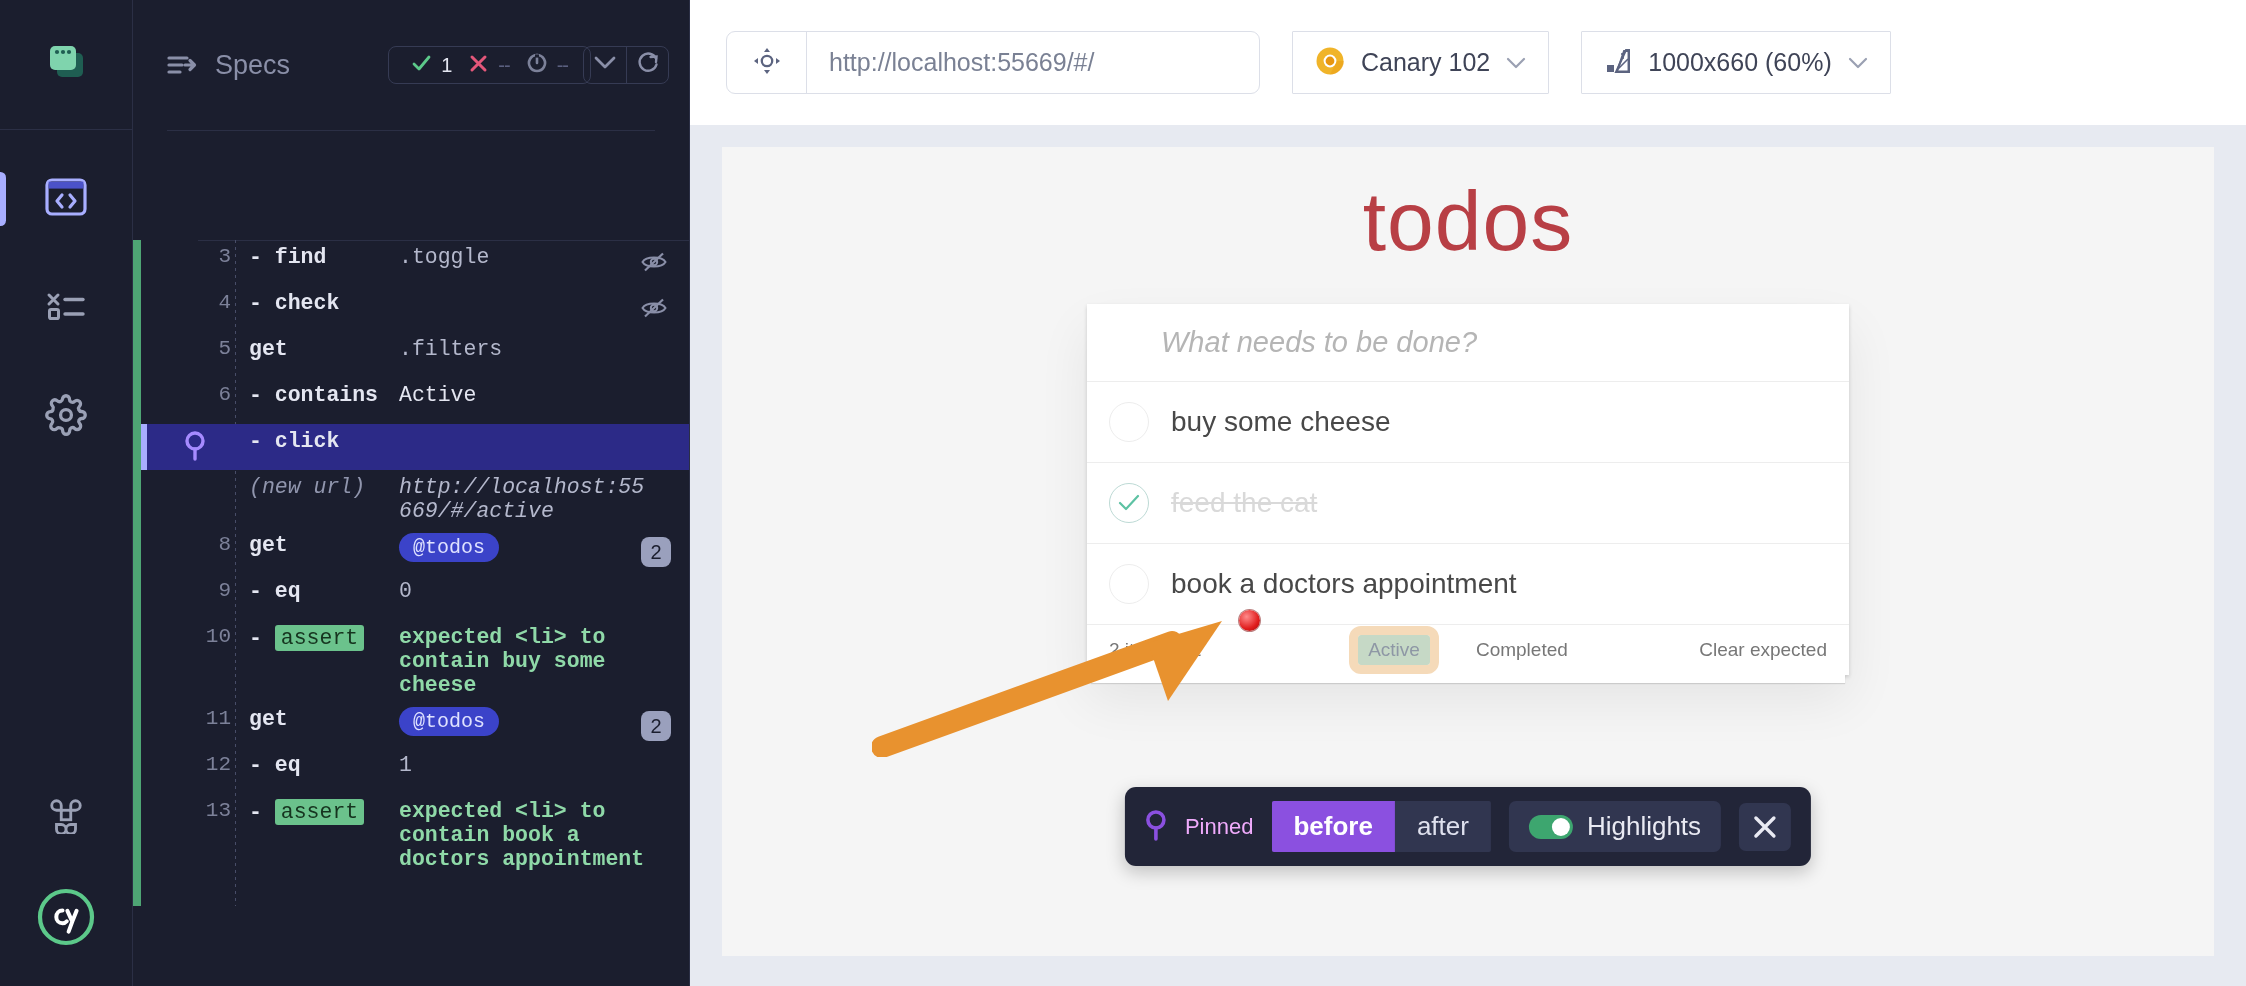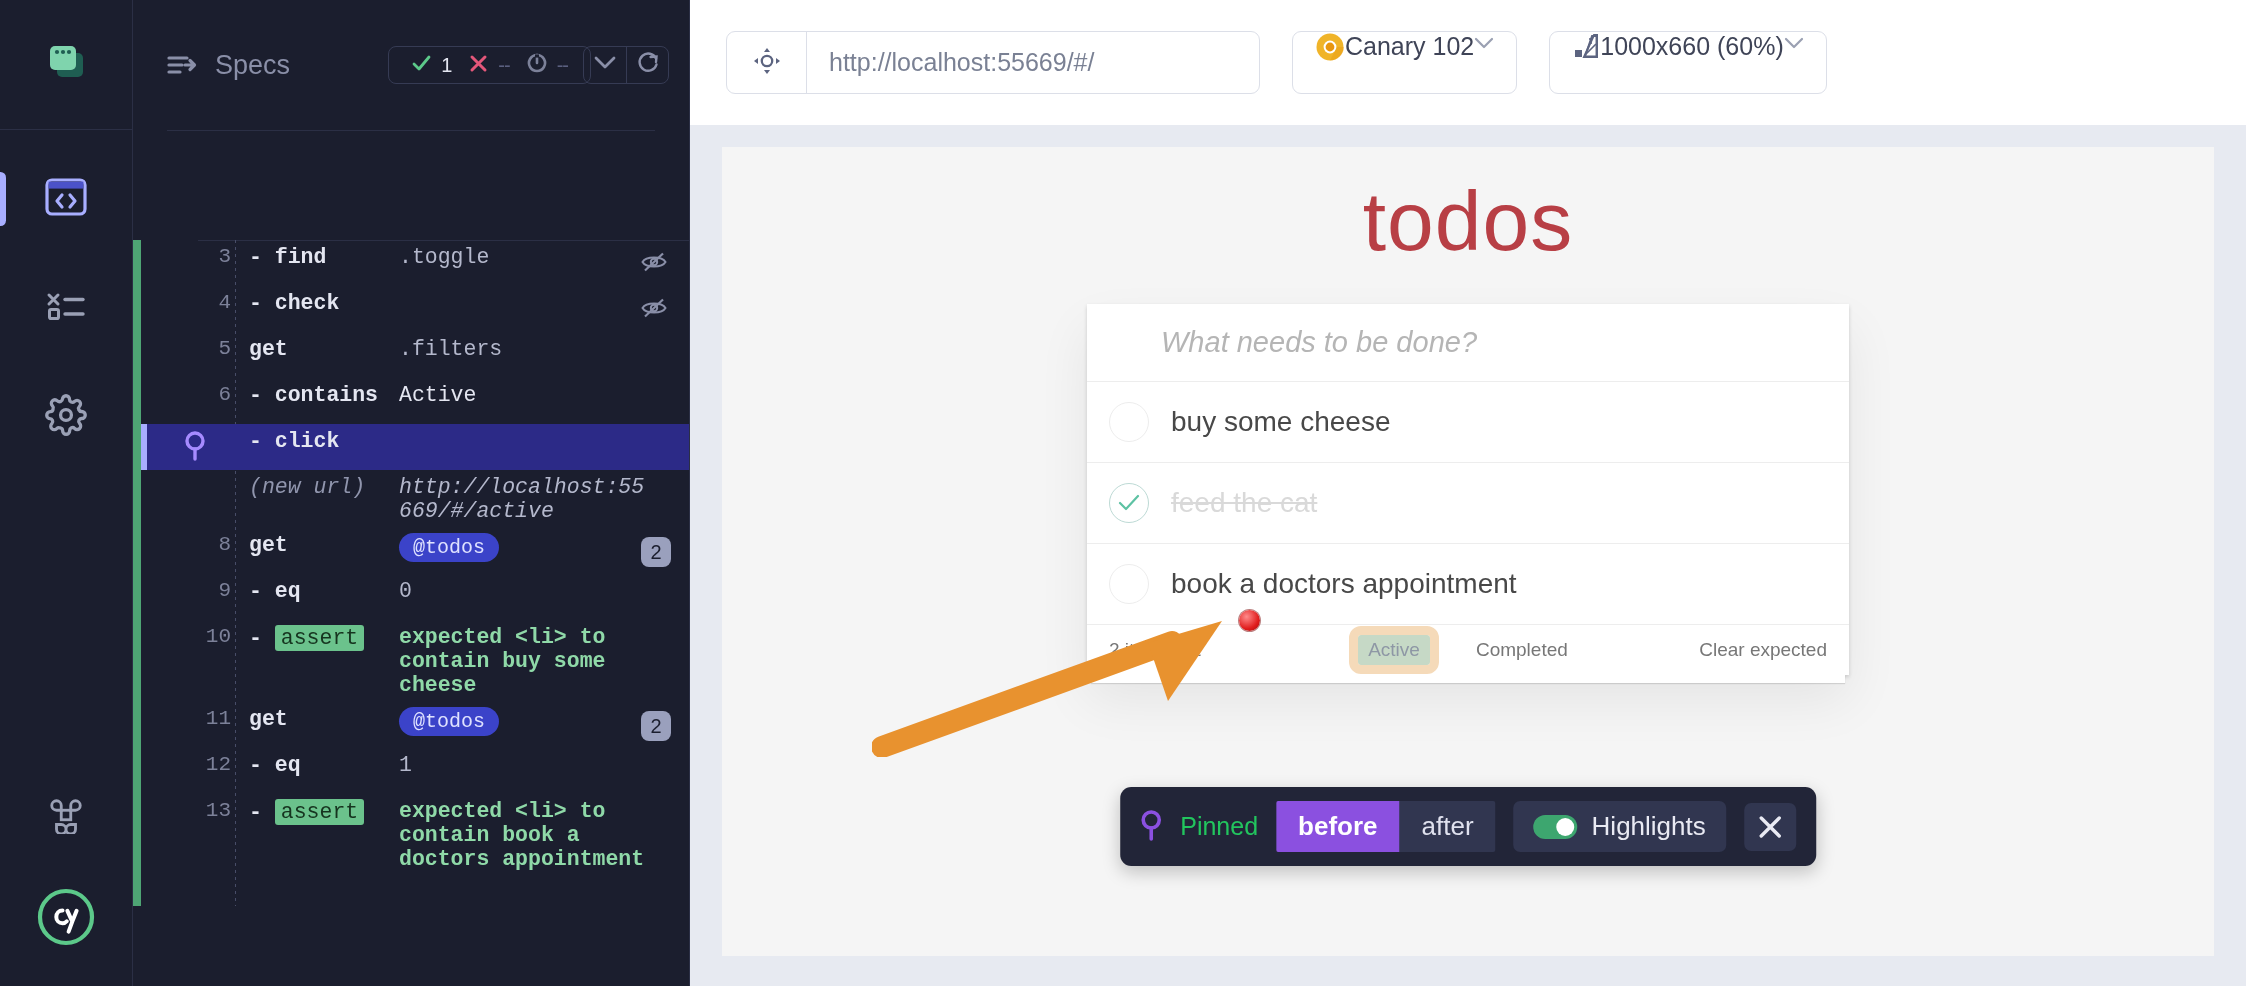--- a/index.html
+++ b/index.html
@@ -121,22 +121,22 @@
     height: 125px; min-height: 125px; display: flex; align-items: center; gap: 32px;
     padding: 0 36px; background: #fff;
   }
   .url-box {
     display: flex; align-items: stretch; height: 63px;
     border: 1px solid #dcdfe8; border-radius: 9px; overflow: hidden; width: 534px;
   }
   .url-icon { width: 80px; display: flex; align-items: center; justify-content: center; border-right: 1px solid #dcdfe8; }
   .url-text { flex: 1; display: flex; align-items: center; padding-left: 22px; color: #7a8194; font-size: 25px; }
   .pill-box {
-    display: flex; height: 63px;
-    border: 1px solid #dcdfe8; border-radius: 9px; padding: 0 22px; cursor: pointer;
+    display: flex; align-items: center; gap: 16px; height: 63px;
+    border: 1px solid #dcdfe8; border-radius: 1px; padding: 0 22px; cursor: pointer;
   }
   .pill-label { color: #3f4457; font-size: 25px; }
   .chev { color: #9aa0b2; font-size: 19px; }
 
   .stage { flex: 1; background: #e7eaf1; position: relative; padding: 22px 32px 0 32px; }
   .stage-inner {
     position: absolute; left: 32px; top: 22px; right: 32px; bottom: 30px;
     background: #f5f5f5; overflow: hidden;
   }
   .todos-title {
@@ -179,21 +179,21 @@
 
   .arrow-annotation { position: absolute; pointer-events: none; }
 
   .pinned-bar {
     position: absolute; left: 50%; transform: translateX(-50%);
     bottom: 120px;
     background: #222538; border-radius: 11px;
     display: flex; align-items: center; gap: 18px;
     padding: 14px 20px; box-shadow: 0 6px 18px rgba(0,0,0,0.22);
   }
-  .pinned-label { color: #22c55e; font-size: 25px; }
+  .pinned-label { color: #f0abfc; font-size: 22px; }
   .seg { display: flex; border-radius: 2px; overflow: hidden; background: #313650; }
   .seg-btn { padding: 10px 22px; font-size: 26px; color: #dfe1ee; cursor: pointer; }
   .seg-btn.on { background: #8b50e0; color: #fff; font-weight: 600; }
   .hl-toggle { display: flex; align-items: center; gap: 14px; background: #313650;
     border-radius: 7px; padding: 10px 20px; cursor: pointer; }
   .switch { width: 44px; height: 24px; border-radius: 12px; background: #3da66f; position: relative; }
   .switch::after { content:""; position: absolute; right: 3px; top: 3px; width: 18px; height: 18px; border-radius: 50%; background: #fff; }
   .hl-text { color: #e9eaf3; font-size: 26px; }
   .close-x { background: #313650; border-radius: 7px; width: 52px; height: 48px;
     display: flex; align-items: center; justify-content: center; color: #e9eaf3; font-size: 30px; cursor: pointer; }

